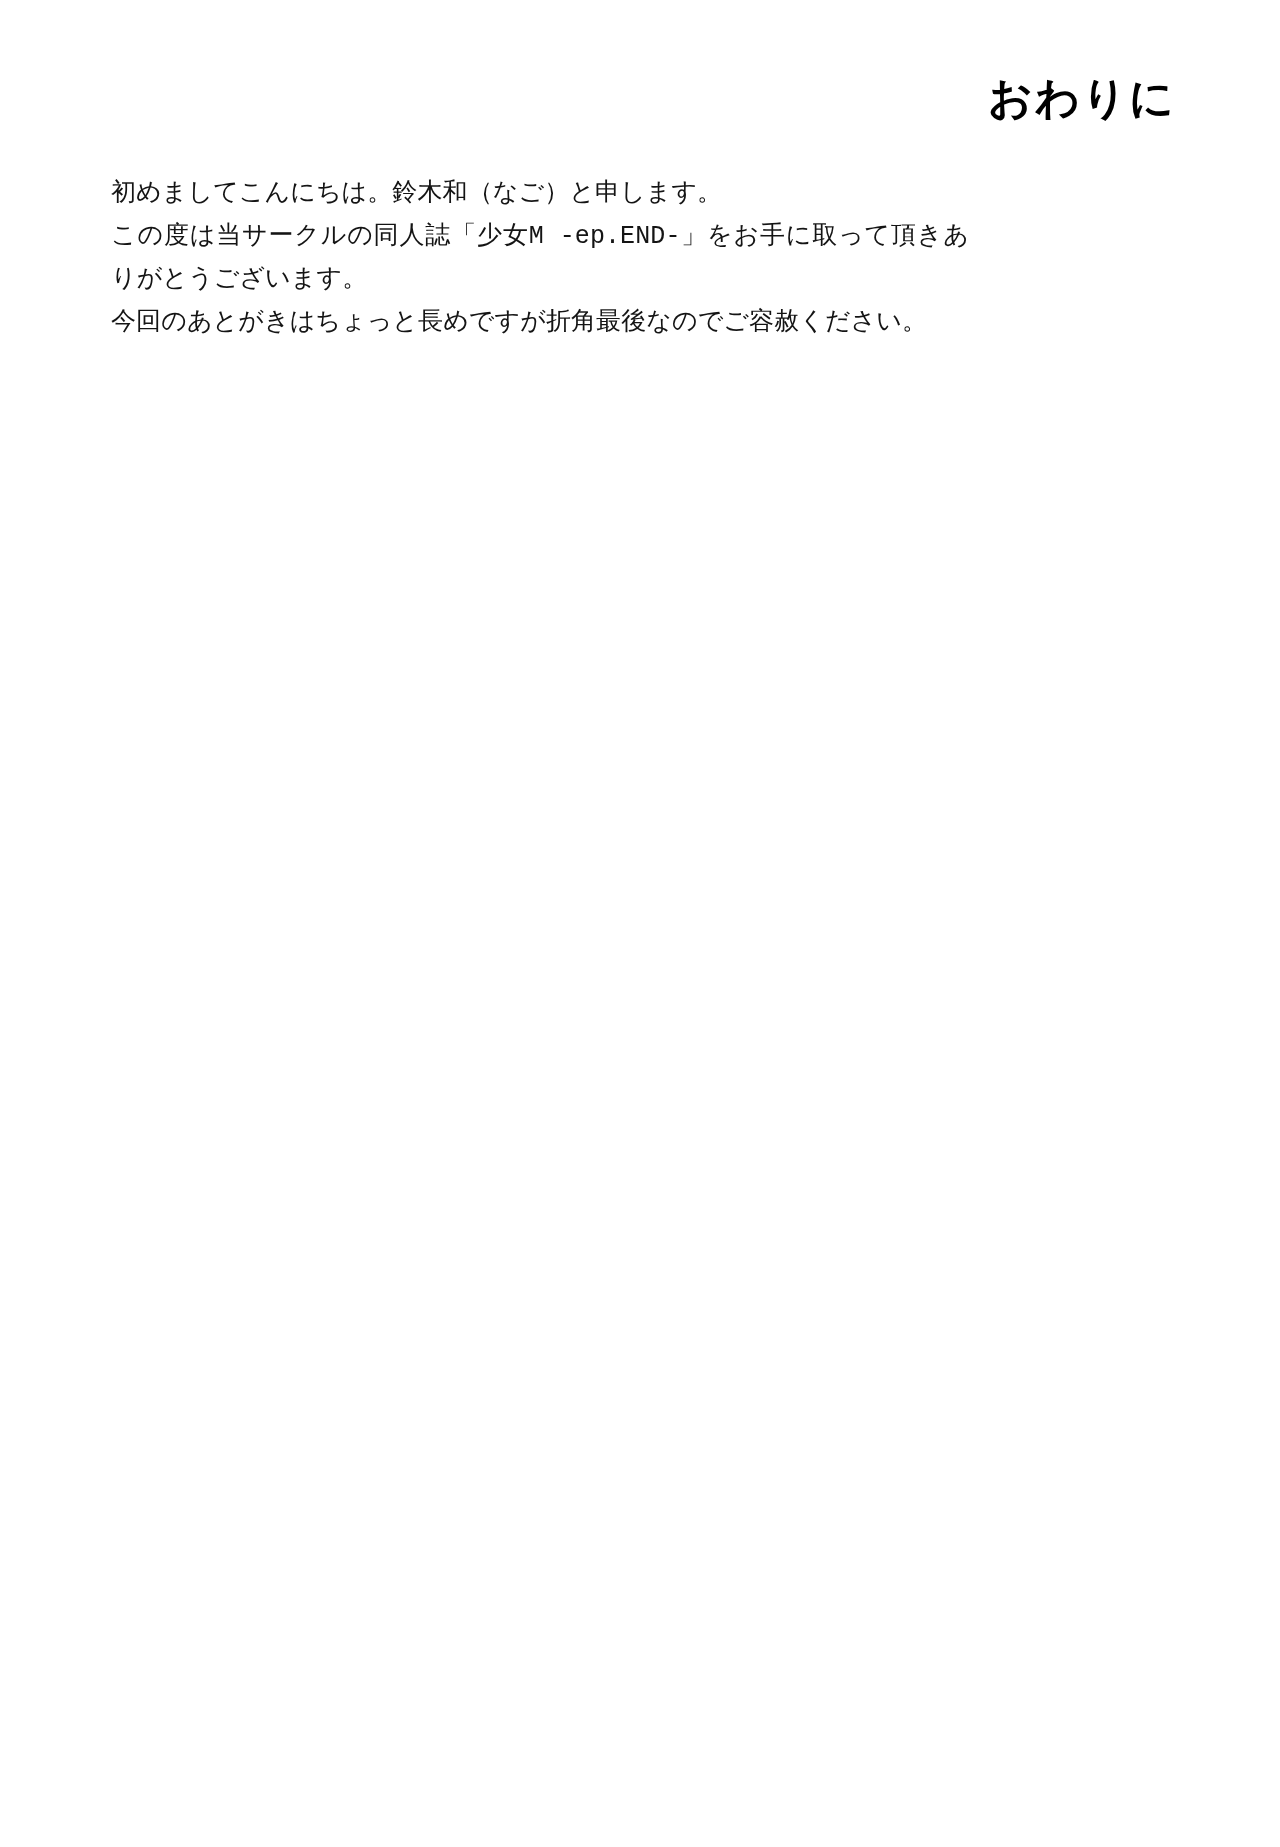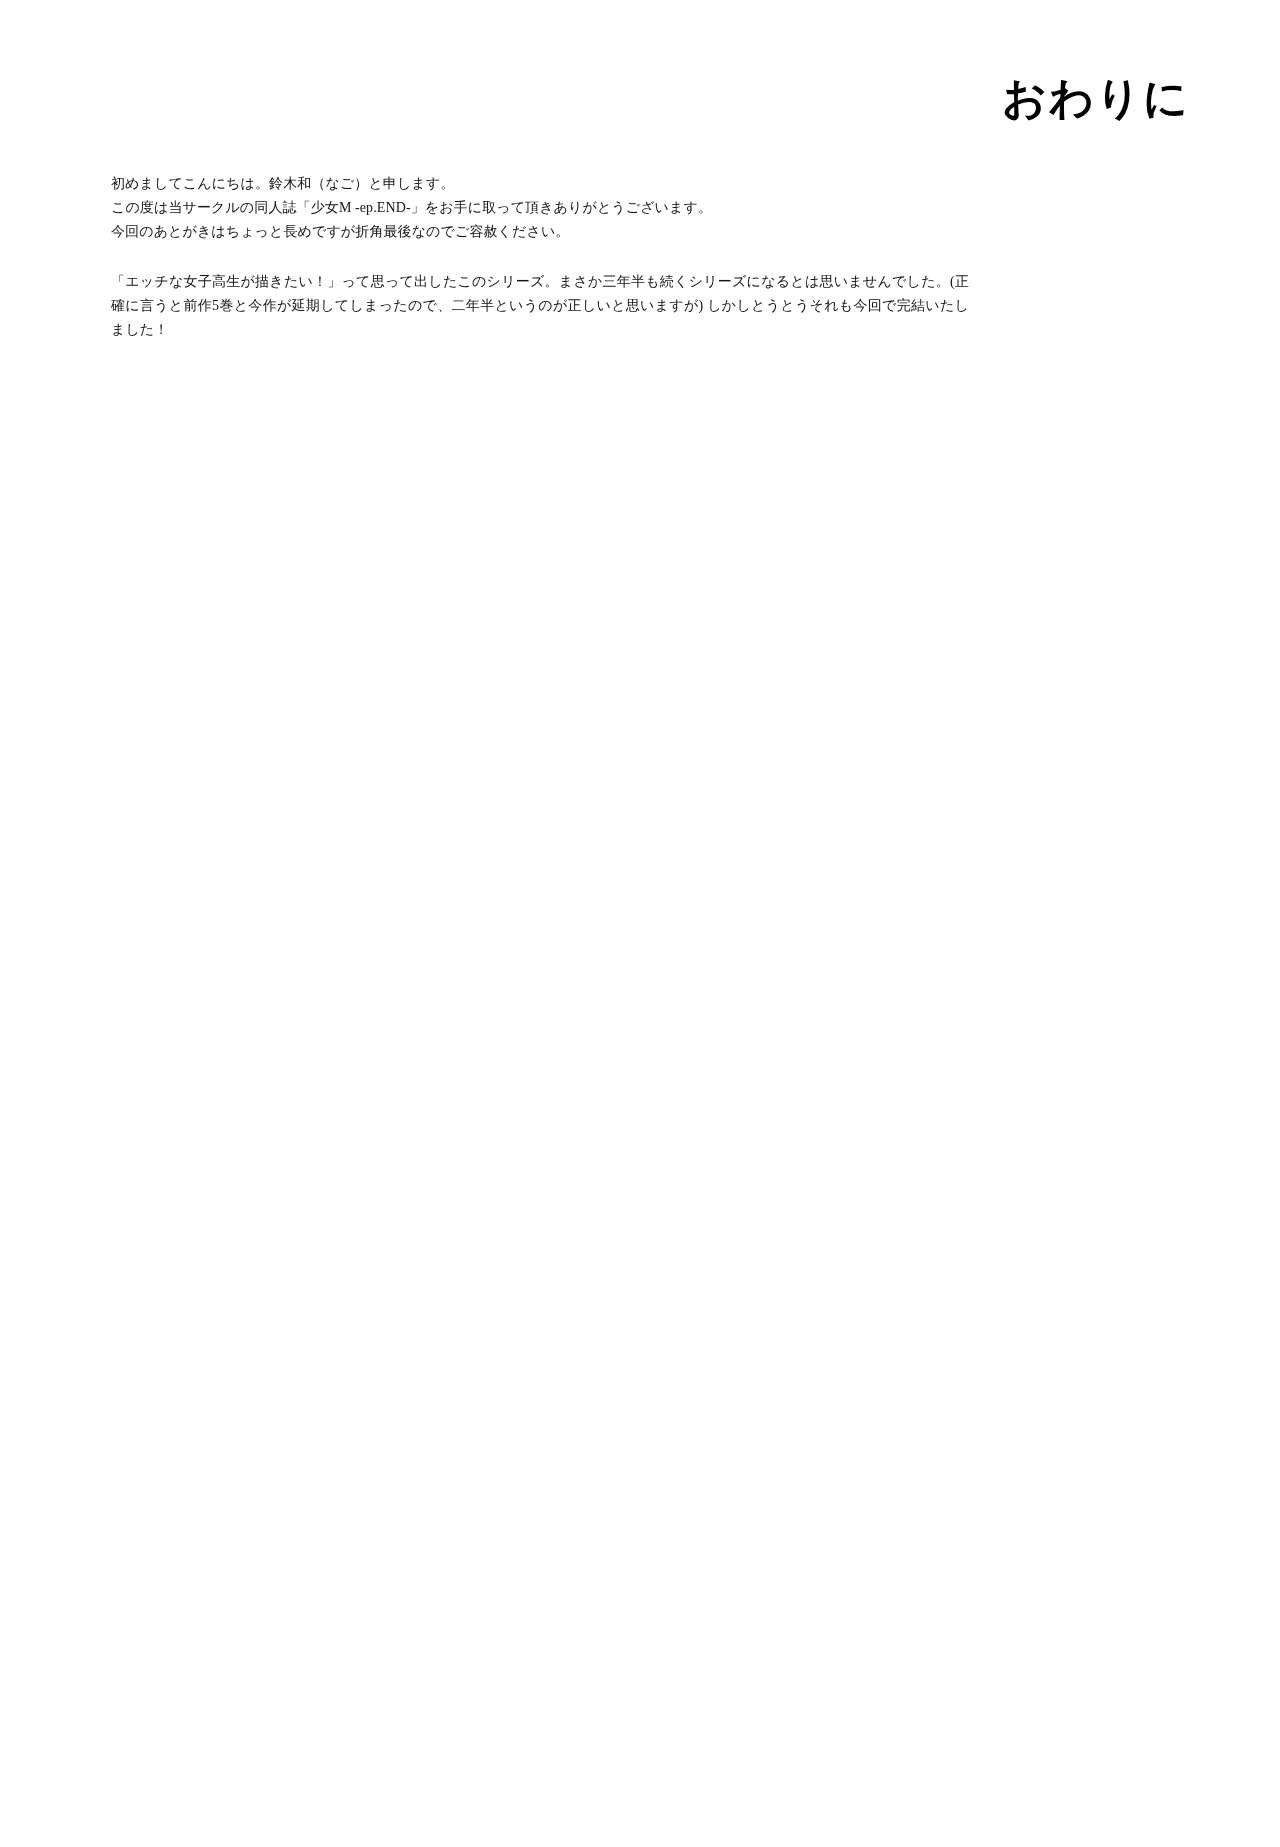--- a/index.html
+++ b/index.html
@@ -17,60 +17,60 @@
   .page {
     position: relative;
     width: 1280px;
     min-height: 1847px;
     box-sizing: border-box;
     padding: 0;
   }
   .title {
     position: absolute;
     top: 76px;
-    right: 90px;
+    right: 104px;
     font-family: "DejaVu Sans", "Liberation Sans", sans-serif;
     font-weight: bold;
     font-size: 44px;
     letter-spacing: 2px;
     color: #000000;
     line-height: 1;
   }
   .body-area {
     position: absolute;
     top: 172px;
     left: 111px;
     width: 858px;
   }
   .para {
     margin: 0 0 0 0;
-    font-size: 14px;
+    font-size: 25px;
     line-height: 1.72;
     text-align: justify;
     text-justify: inter-ideograph;
     color: #141414;
     letter-spacing: 0.1px;
+    font-family: Liberation Mono, monospace;
   }
   .gap {
     height: 26px;
   }
 </style>
 </head>
 <body>
 
 <div class="page">
 
   <div class="title">おわりに</div>
 
   <div class="body-area">
 
     <p class="para">初めましてこんにちは。鈴木和（なご）と申します。<br>この度は当サークルの同人誌「少女M -ep.END-」をお手に取って頂きありがとうございます。<br>今回のあとがきはちょっと長めですが折角最後なのでご容赦ください。</p>
     <div class="gap"></div>
 
-    <p class="para">「エッチな女子高生が描きたい！」って思って出したこのシリーズ。まさか三年半も続くシリーズになるとは思いませんでした。(正確に言うと前作5巻と今作が延期してしまったので、二年半というのが正しいと思いますが) しかしとうとうそれも今回で完結いたしました！</p>
     <div class="gap"></div>
 
     <div class="gap"></div>
 
     <div class="gap"></div>
 
     <div class="gap"></div>
 
     <div class="gap"></div>
 

